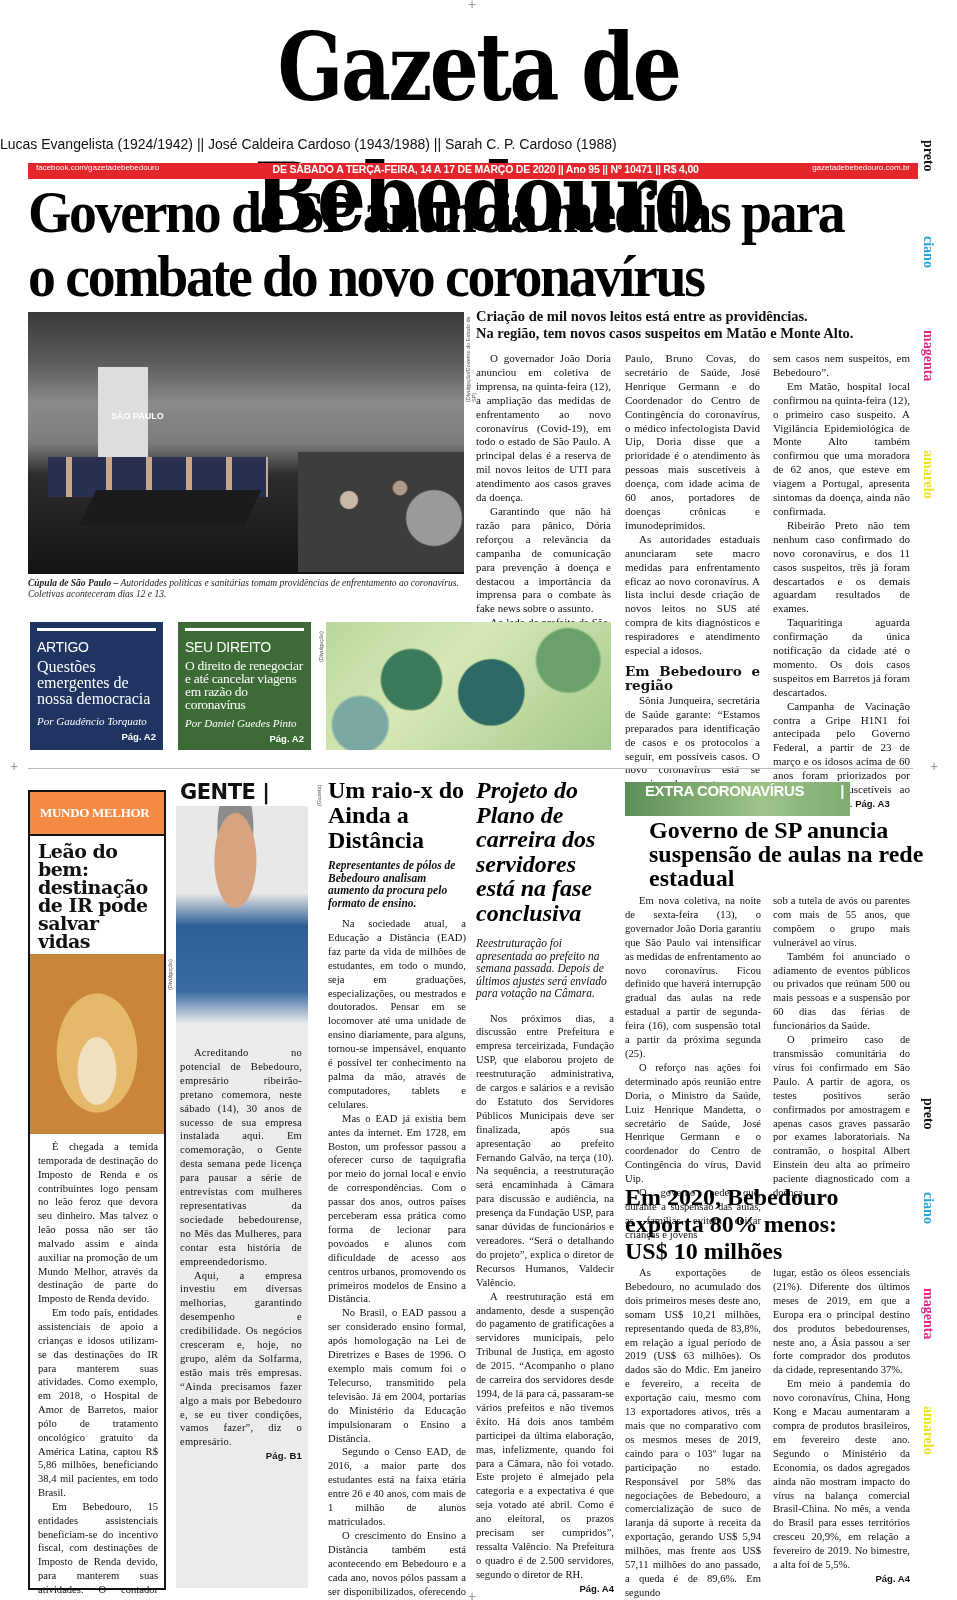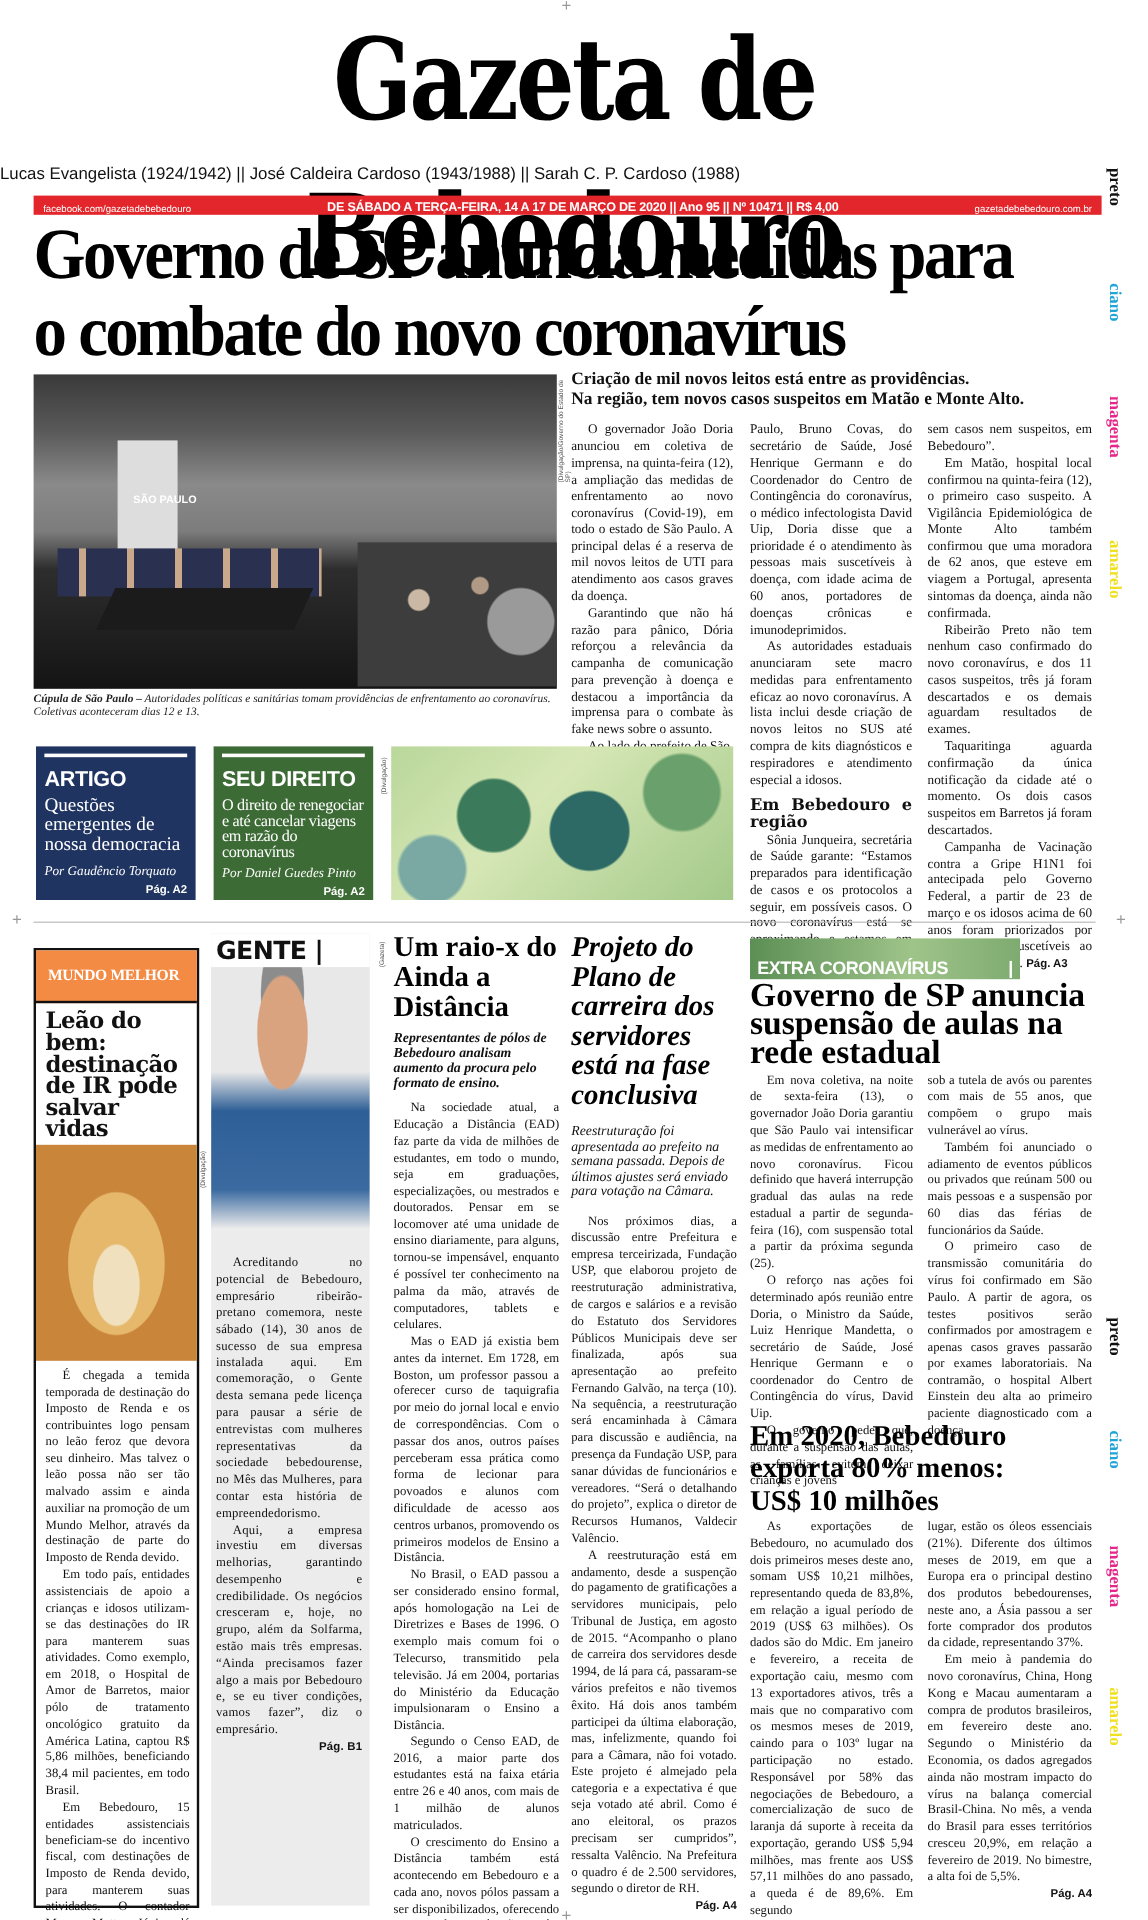--- a/index.html
+++ b/index.html
@@ -1,20 +1,20 @@
 <!DOCTYPE html>
 <html><head>
 <meta charset="utf-8">
 <style>
 *{box-sizing:border-box;margin:0;padding:0}
 body{width:957px;height:1600px;background:#fff;position:relative;overflow:hidden;font-family:"Liberation Serif",serif;color:#111}
 .abs{position:absolute}
 .masthead{left:0;top:2px;width:957px;text-align:center;font-family:"DejaVu Serif",serif;font-weight:bold;font-size:94px;letter-spacing:-3px;transform:scaleX(0.82);transform-origin:center top;line-height:130px;color:#000}
 .founders{left:0;top:136px;width:957px;font-family:"Liberation Sans",sans-serif;font-size:14px;color:#111}
-.redbar{left:28px;top:163px;width:890px;height:16px;background:#e3262b;color:#fff;font-family:"Liberation Sans",sans-serif;font-weight:bold;display:flex;align-items:flex-end;justify-content:space-between;padding:0 8px}
+.redbar{left:28px;top:163px;width:890px;height:16px;background:#e3262b;color:#fff;font-family:"Liberation Sans",sans-serif;font-weight:bold;display:flex;align-items:flex-start;justify-content:space-between;padding:0 8px}
 .redbar .small{font-size:8px;font-weight:normal}
 .redbar .mid{font-size:10.5px;letter-spacing:-0.2px}
 .head{left:28px;top:182px;width:890px;font-family:"Liberation Serif",serif;font-weight:bold;font-size:60px;line-height:60px;letter-spacing:-2.5px;transform:scaleX(0.93);transform-origin:left top;color:#000}
 .regmark{font-family:"Liberation Sans",sans-serif;color:#999;font-size:14px}
 .cmyk{font-family:"Liberation Serif",serif;font-weight:bold;font-size:14px;writing-mode:vertical-rl}
 .photo{left:28px;top:312px;width:436px;height:262px;background:linear-gradient(180deg,#3a3a3a 0%,#595959 18%,#8a8a8a 35%,#7c7c7c 50%,#2d2d2d 62%,#141414 100%);overflow:hidden}
 .photo .screen{position:absolute;left:70px;top:55px;width:50px;height:105px;background:#ddd}
 .photo .table{position:absolute;left:60px;top:178px;width:165px;height:35px;background:#1b1b1b;transform:skewX(-25deg)}
 .photo .crowd{position:absolute;left:270px;top:140px;width:170px;height:120px;background:radial-gradient(circle at 30% 40%,#c9b8a4 0 6%,transparent 7%),radial-gradient(circle at 60% 30%,#b19a85 0 5%,transparent 6%),radial-gradient(circle at 80% 55%,#9a9a9a 0 18%,transparent 19%),#3d3d3d}
 .photo .row{position:absolute;left:20px;top:145px;width:220px;height:40px;background:repeating-linear-gradient(90deg,#2a3150 0 18px,#c9a88c 18px 24px,#2a3150 24px 40px)}
@@ -22,35 +22,35 @@
 .credit{font-family:"Liberation Sans",sans-serif;font-size:5.5px;color:#555;writing-mode:vertical-rl;transform:rotate(180deg)}
 .caption{left:28px;top:578px;width:440px;font-size:9.5px;line-height:11px;font-style:italic;color:#222}
 .caption b{font-style:italic}
 .deck{left:476px;top:308px;width:440px;font-weight:bold;font-size:14.5px;line-height:17px;color:#111}
 .col{font-size:11px;line-height:13.9px;text-align:justify;color:#111}
 .col p{text-indent:14px}
 .pg{font-family:"Liberation Sans",sans-serif;font-weight:bold;font-size:9.5px;float:right}
 .subhead{font-family:"DejaVu Serif",serif;font-weight:bold;font-size:13.5px;line-height:14px;margin:6px 0 2px}
 .box{color:#fff;padding:6px 7px}
 .box .rule{height:3px;background:#fff;margin-bottom:8px}
-.box .kicker{font-family:"Liberation Sans",sans-serif;font-weight:bold;font-size:18px;letter-spacing:-0.3px}
+.box .kicker{font-family:"Liberation Sans",sans-serif;font-weight:normal;font-size:14px;letter-spacing:-0.3px}
 .box .title{font-family:"Liberation Serif",serif;font-size:16px;line-height:16px;margin-top:4px}
 .box .by{font-style:italic;font-size:11px;margin-top:8px}
 .box .bpg{font-family:"Liberation Sans",sans-serif;font-weight:bold;font-size:9.5px;text-align:right;margin-top:4px}
 .virus{left:326px;top:622px;width:285px;height:128px;background:radial-gradient(circle at 30% 45%,#3c7a5c 0 14%,transparent 15%),radial-gradient(circle at 58% 55%,#2d6a66 0 18%,transparent 19%),radial-gradient(circle at 85% 30%,#6aa06b 0 12%,transparent 13%),radial-gradient(circle at 12% 80%,#7aa9a4 0 10%,transparent 11%),linear-gradient(135deg,#b9d79b,#d6e7b5 40%,#a3c98a)}
 .dash{border-top:1px solid #bbb}
 .mmbox{left:28px;top:790px;width:138px;height:800px;border:2px solid #111}
 .mmhead{height:44px;background:#f48b45;color:#fff;font-family:"Liberation Serif",serif;font-weight:bold;font-size:13px;display:flex;align-items:center;padding-left:10px;letter-spacing:-0.3px;border-bottom:2px solid #111}
 .mmtitle{font-family:"DejaVu Serif",serif;font-weight:bold;font-size:19px;line-height:18px;padding:6px 8px 0;letter-spacing:-0.5px}
 .lion{margin:4px 0 0;height:180px;background:radial-gradient(ellipse at 50% 65%,#f0e0bd 0 20%,transparent 21%),radial-gradient(ellipse at 50% 55%,#e5b86c 0 42%,transparent 43%),radial-gradient(circle at 40% 50%,#222 0 2%,transparent 3%),radial-gradient(circle at 60% 50%,#222 0 2%,transparent 3%),#c9853a}
 .gente{left:176px;top:778px;width:132px;height:810px;background:#ececec}
 .gente .label{font-family:"DejaVu Sans",sans-serif;font-weight:bold;font-size:21px;letter-spacing:-0.5px;background:#fff;padding:2px 4px;width:100%}
 .gente .pic{height:218px;background:radial-gradient(ellipse at 45% 25%,#d9a37f 0 20%,transparent 21%),radial-gradient(ellipse at 45% 10%,#8c8c8c 0 17%,transparent 18%),linear-gradient(180deg,#e8e8e8 0%,#e8e8e8 40%,#2e5f96 55%,#3a6aa0 85%,#ececec 100%)}
 .h2big{font-family:"Liberation Serif",serif;font-weight:bold;color:#000}
-.extra{left:625px;top:782px;width:225px;height:34px;background:linear-gradient(90deg,#5c8f55,#9fc48a 60%,#7eab70);color:#fff;font-family:"Liberation Sans",sans-serif;font-weight:bold;font-size:15px;display:flex;align-items:flex-end;padding-left:6px;letter-spacing:-0.4px}
+.extra{left:625px;top:782px;width:225px;height:34px;background:linear-gradient(90deg,#5c8f55,#9fc48a 60%,#7eab70);color:#fff;font-family:"Liberation Sans",sans-serif;font-weight:bold;font-size:15px;display:flex;align-items:flex-start;padding-left:20px;letter-spacing:-0.4px}
 </style>
 </head>
 <body>
 
 <div class="abs regmark" style="left:468px;top:-4px">+</div>
 <div class="abs regmark" style="left:10px;top:758px">+</div>
 <div class="abs regmark" style="left:930px;top:758px">+</div>
 <div class="abs regmark" style="left:468px;top:1588px">+</div>
 
 <div class="abs cmyk" style="left:920px;top:140px;color:#111">preto</div>
@@ -172,21 +172,21 @@
     <p>Nos próximos dias, a discussão entre Prefeitura e empresa terceirizada, Fundação USP, que elaborou projeto de reestruturação administrativa, de cargos e salários e a revisão do Estatuto dos Servidores Públicos Municipais deve ser finalizada, após sua apresentação ao prefeito Fernando Galvão, na terça (10). Na sequência, a reestruturação será encaminhada à Câmara para discussão e audiência, na presença da Fundação USP, para sanar dúvidas de funcionários e vereadores. “Será o detalhando do projeto”, explica o diretor de Recursos Humanos, Valdecir Valêncio.</p>
     <p>A reestruturação está em andamento, desde a suspenção do pagamento de gratificações a servidores municipais, pelo Tribunal de Justiça, em agosto de 2015. “Acompanho o plano de carreira dos servidores desde 1994, de lá para cá, passaram-se vários prefeitos e não tivemos êxito. Há dois anos também participei da última elaboração, mas, infelizmente, quando foi para a Câmara, não foi votado. Este projeto é almejado pela categoria e a expectativa é que seja votado até abril. Como é ano eleitoral, os prazos precisam ser cumpridos”, ressalta Valêncio. Na Prefeitura o quadro é de 2.500 servidores, segundo o diretor de RH.</p>
     <div class="pg">Pág. A4</div>
   </div>
 </div>
 
 <div class="abs extra">
     <span>EXTRA CORONAVÍRUS</span>
     <span style="margin-left:auto;margin-right:6px">|</span>
   </div>
-<div class="abs h2big" style="left:625px;top:818px;width:285px;font-size:28px;line-height:24px">Governo de SP anuncia suspensão de aulas na rede estadual</div>
+<div class="abs h2big" style="left:649px;top:818px;width:285px;font-size:24px;line-height:24px">Governo de SP anuncia suspensão de aulas na rede estadual</div>
 <div class="abs col" style="left:625px;top:894px;width:136px;font-size:10.6px;line-height:13.9px">
   <p>Em nova coletiva, na noite de sexta-feira (13), o governador João Doria garantiu que São Paulo vai intensificar as medidas de enfrentamento ao novo coronavírus. Ficou definido que haverá interrupção gradual das aulas na rede estadual a partir de segunda-feira (16), com suspensão total a partir da próxima segunda (25).</p>
   <p>O reforço nas ações foi determinado após reunião entre Doria, o Ministro da Saúde, Luiz Henrique Mandetta, o secretário de Saúde, José Henrique Germann e o coordenador do Centro de Contingência do vírus, David Uip.</p>
   <p>O governo pede que, durante a suspensão das aulas, as famílias evitem deixar crianças e jovens</p>
 </div>
 <div class="abs col" style="left:773px;top:894px;width:137px;font-size:10.6px;line-height:13.9px">
   <p style="text-indent:0">sob a tutela de avós ou parentes com mais de 55 anos, que compõem o grupo mais vulnerável ao vírus.</p>
   <p>Também foi anunciado o adiamento de eventos públicos ou privados que reúnam 500 ou mais pessoas e a suspensão por 60 dias das férias de funcionários da Saúde.</p>
   <p>O primeiro caso de transmissão comunitária do vírus foi confirmado em São Paulo. A partir de agora, os testes positivos serão confirmados por amostragem e apenas casos graves passarão por exames laboratoriais. Na contramão, o hospital Albert Einstein deu alta ao primeiro paciente diagnosticado com a doença.</p>
 </div>

